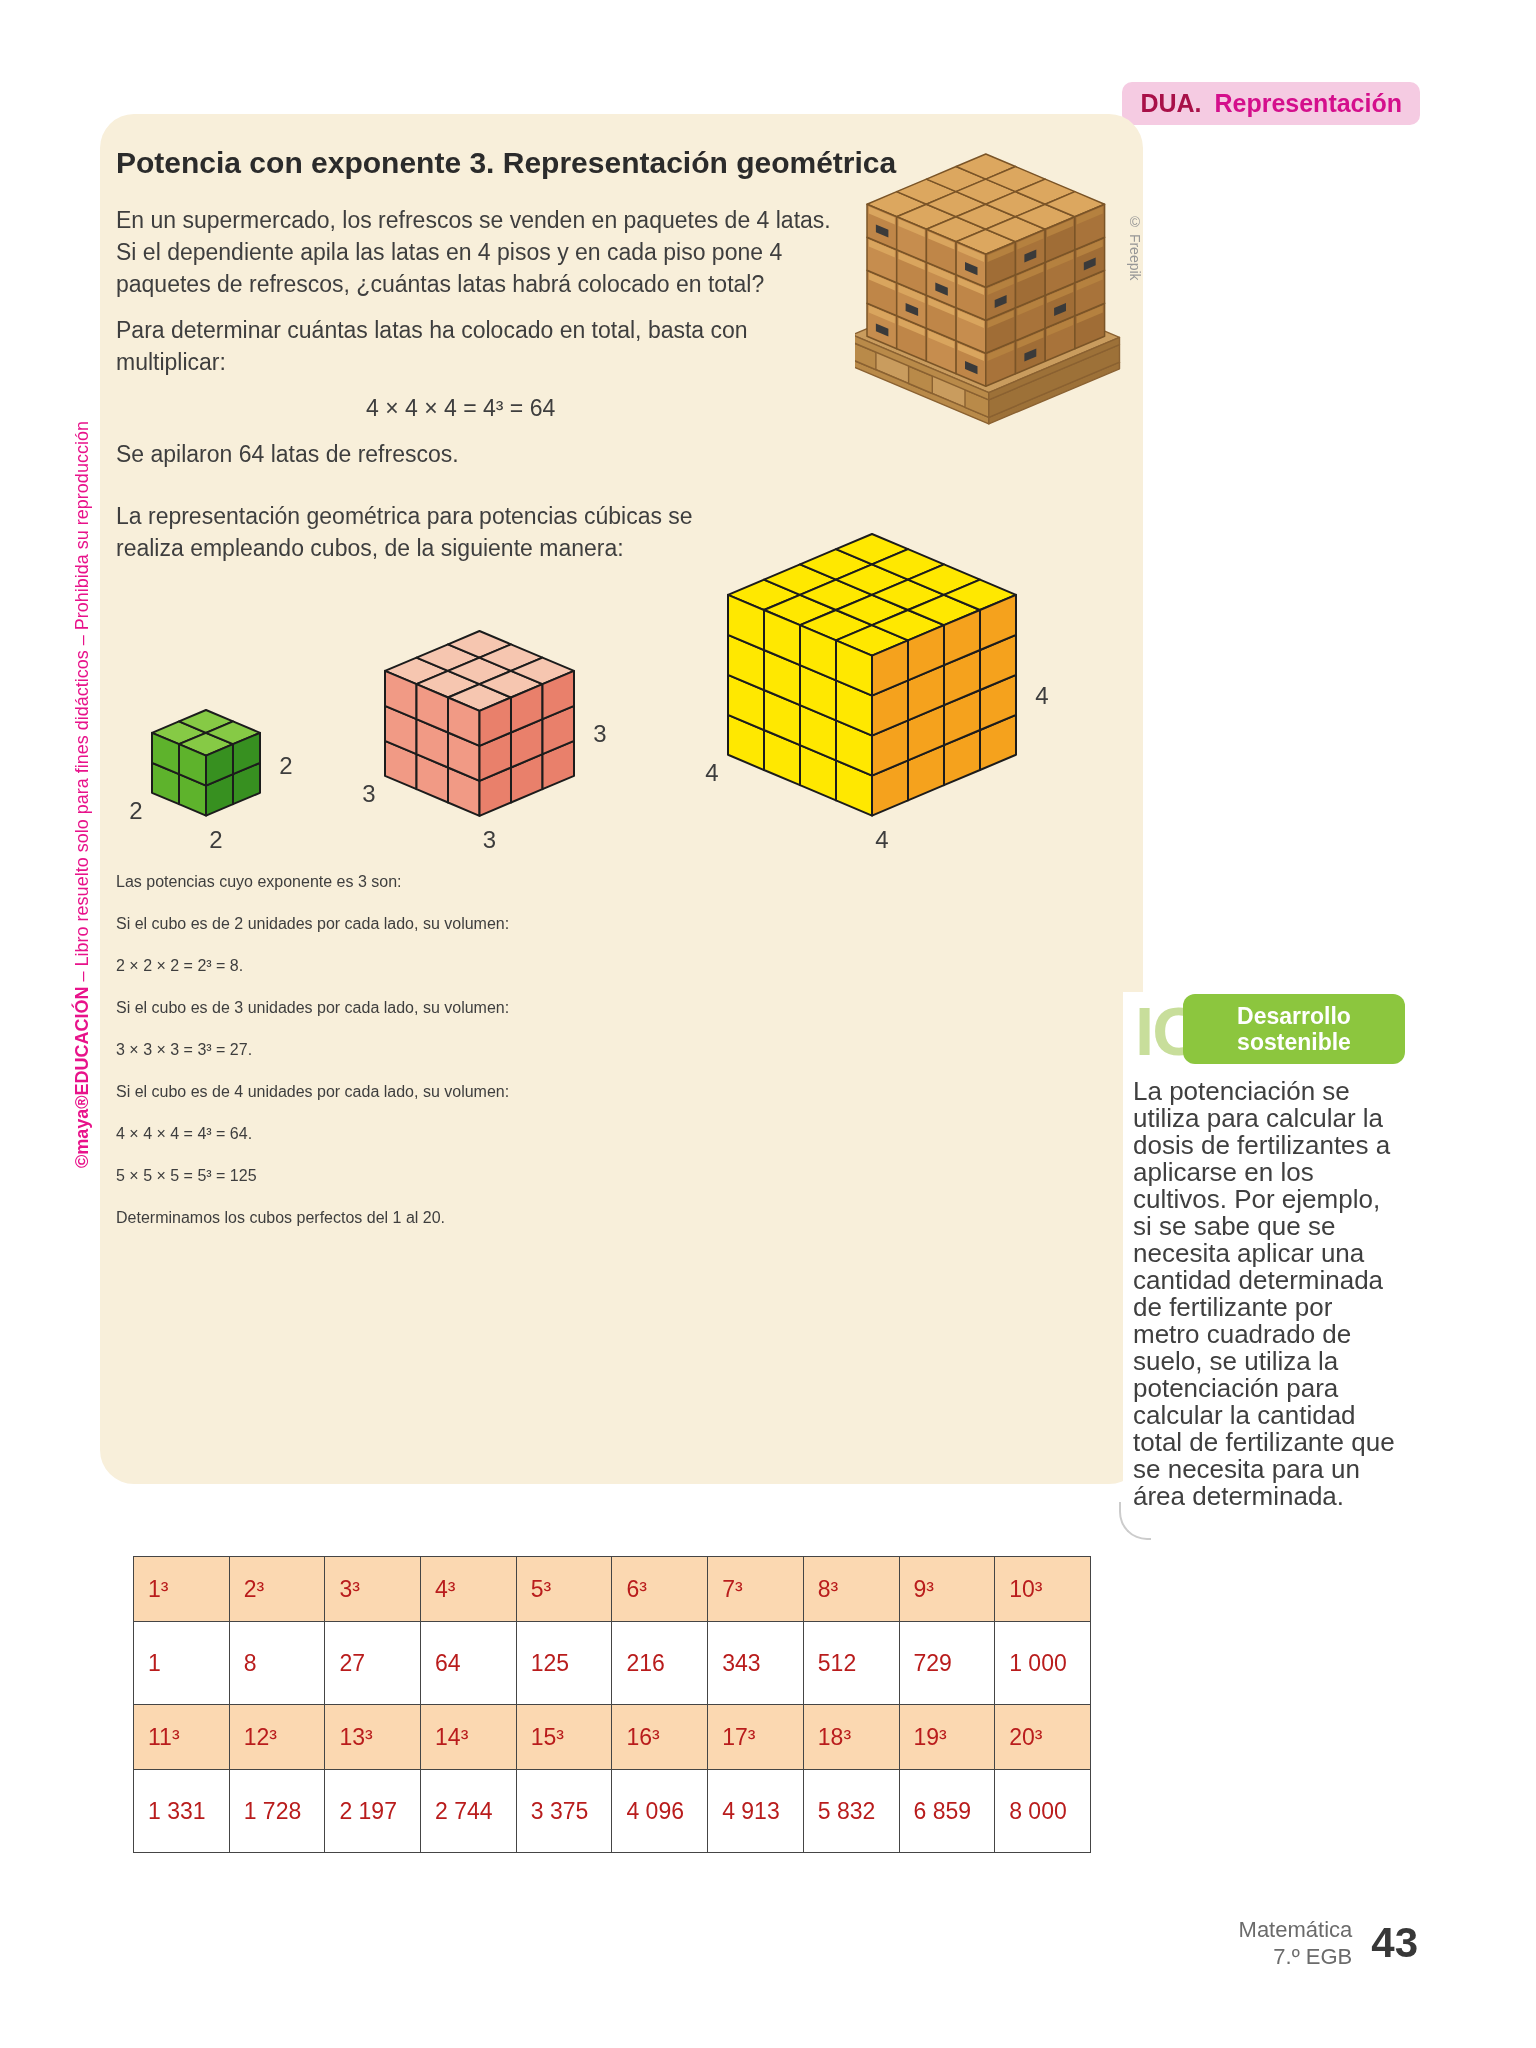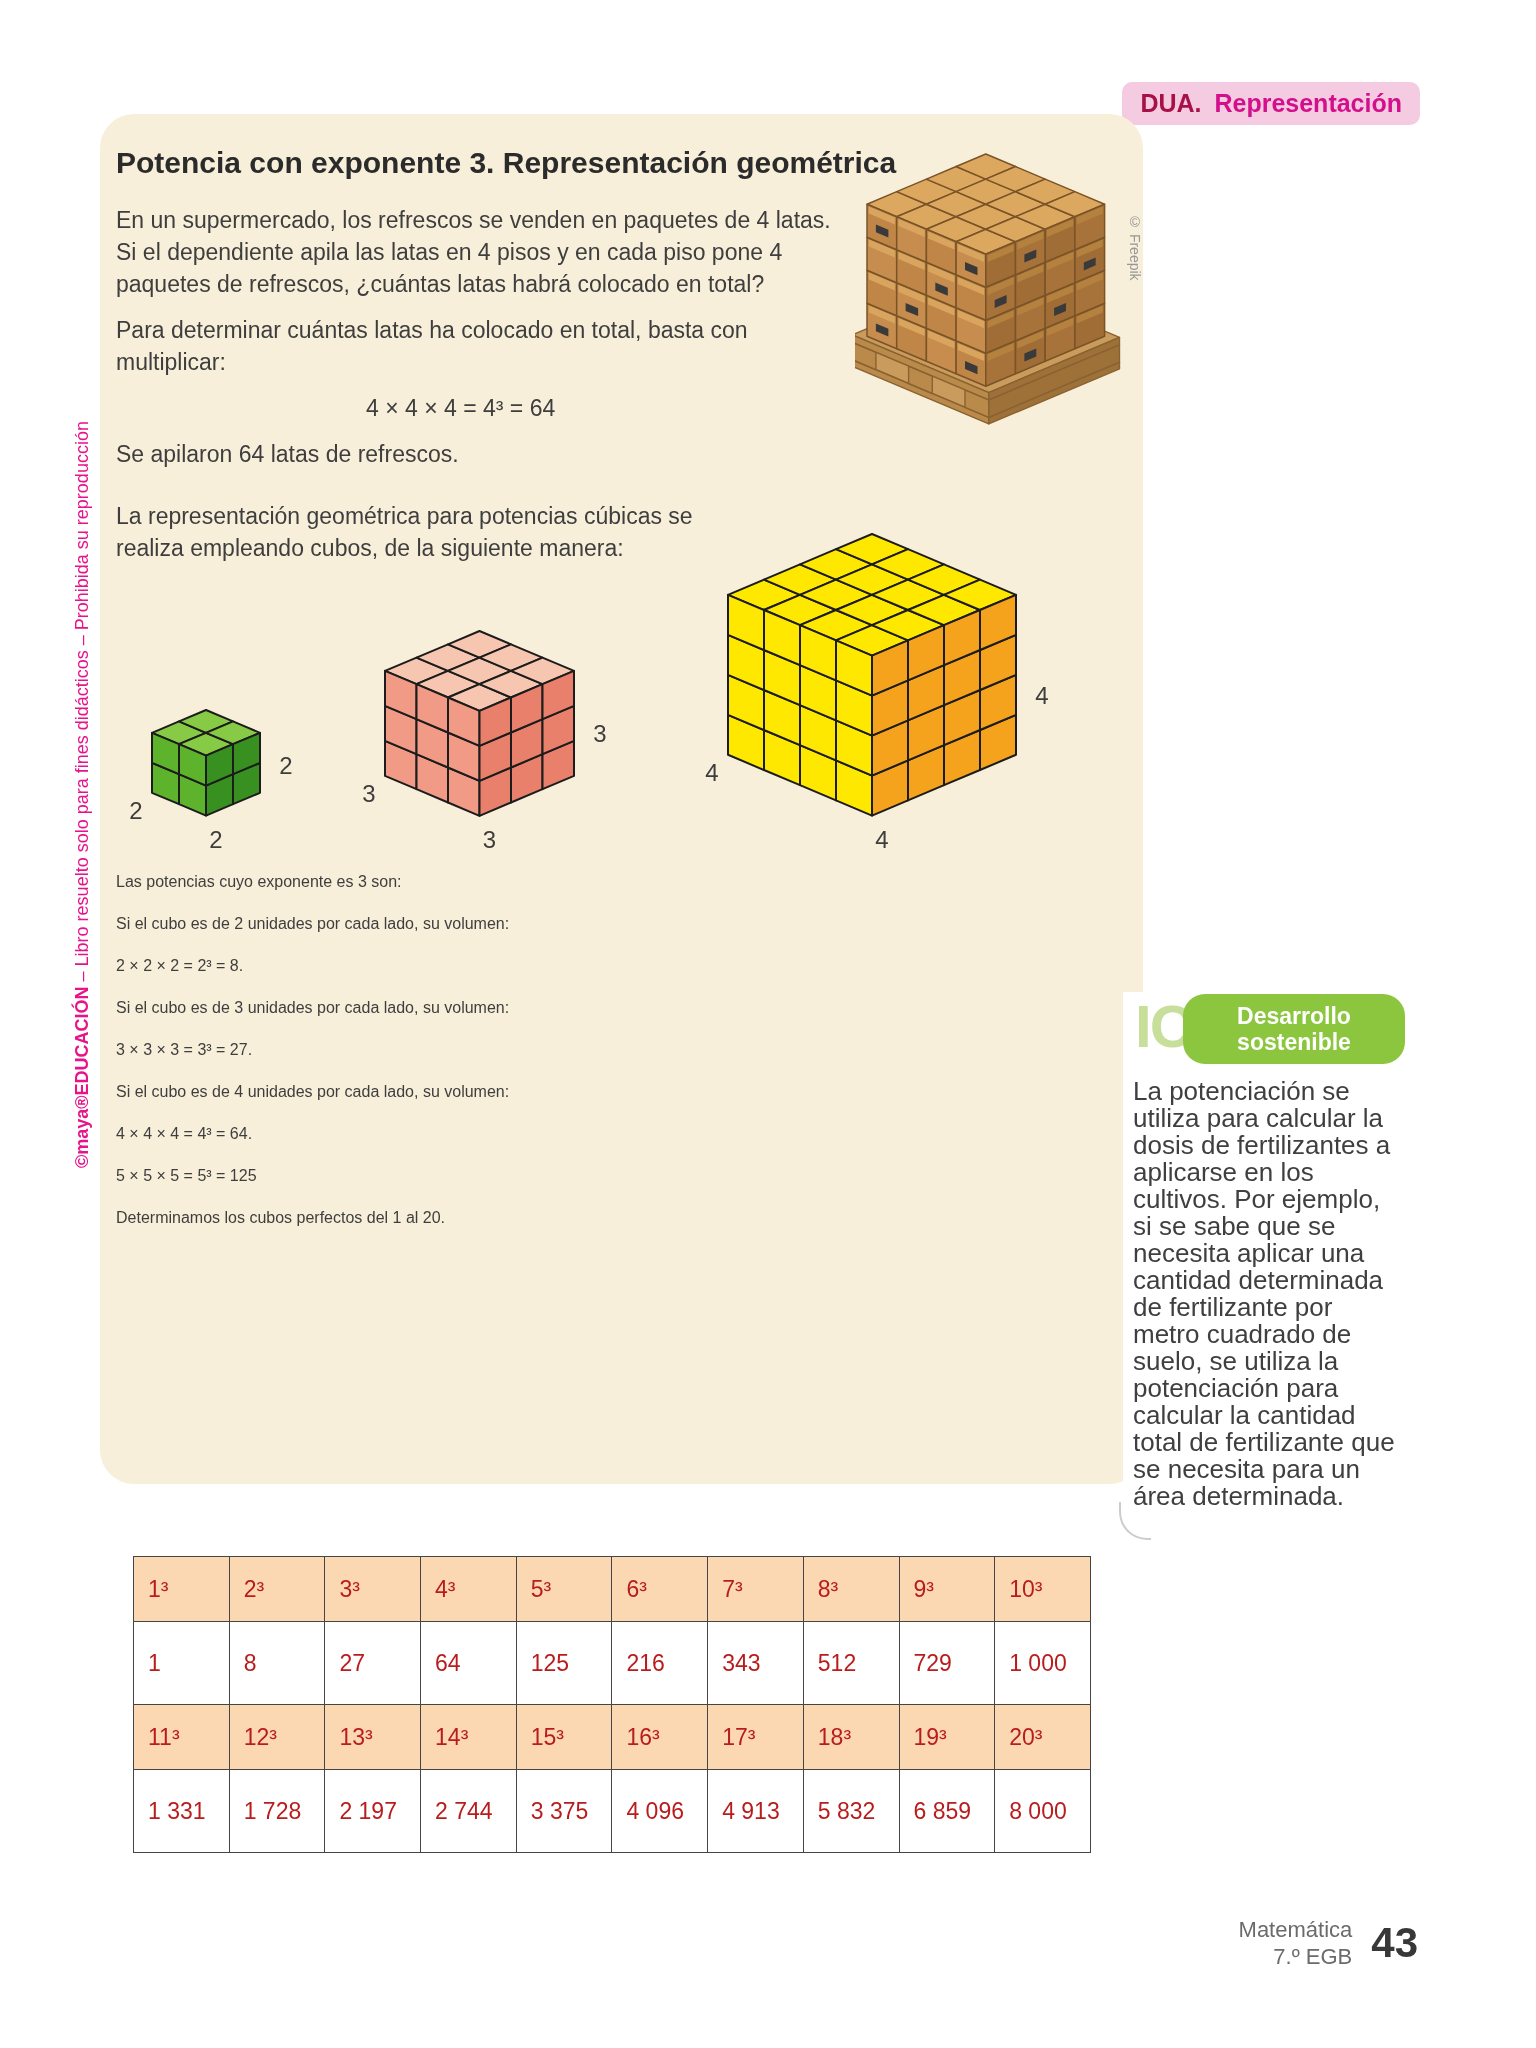--- a/index.html
+++ b/index.html
@@ -38,22 +38,22 @@
 
   .statements{margin-top:6px;}
   .statements p{margin:0 0 11px 0;font-size:16px;line-height:31px;}
 
   
   .sustain{position:absolute;left:1123px;top:992px;width:282px;box-sizing:border-box;background:#ffffff;
            padding:0 0 14px 10px;}
   .sustain::after{content:"";position:absolute;left:-4px;bottom:-16px;width:30px;height:36px;
                   border-left:2px solid #cccccc;border-bottom:2px solid #cccccc;border-bottom-left-radius:28px;}
   .sustain-head{position:relative;height:74px;}
-  .ic-logo{position:absolute;left:2px;top:0;font-size:60px;font-weight:900;color:#c8de9b;letter-spacing:-2px;z-index:0;}
-  .sustain-badge{position:absolute;left:50px;top:2px;right:0;z-index:1;background:#8cc63e;border-radius:22px;
+  .ic-logo{position:absolute;left:2px;top:0;font-size:69px;font-weight:900;color:#c8de9b;letter-spacing:-2px;z-index:0;}
+  .sustain-badge{position:absolute;left:50px;top:2px;right:0;z-index:1;background:#8cc63e;border-radius:12px;
                  padding:9px 10px;text-align:center;}
   .sustain-badge span{display:block;color:#ffffff;font-weight:bold;font-size:23px;line-height:26px;}
   .sustain-body{margin:12px 0 0 0;font-size:26px;line-height:27px;color:#3f3f3f;}
 
   
   .cube-table{position:absolute;left:133px;top:1556px;width:958px;border-collapse:collapse;table-layout:fixed;}
   .cube-table td{border:1.6px solid #454545;padding:0 4px 0 14px;font-size:23px;color:#b91c1c;vertical-align:middle;}
   .cube-table tr.hdr td{background:#fbd8b1;height:64px;}
   .cube-table tr.val td{background:#ffffff;height:82px;}
 

